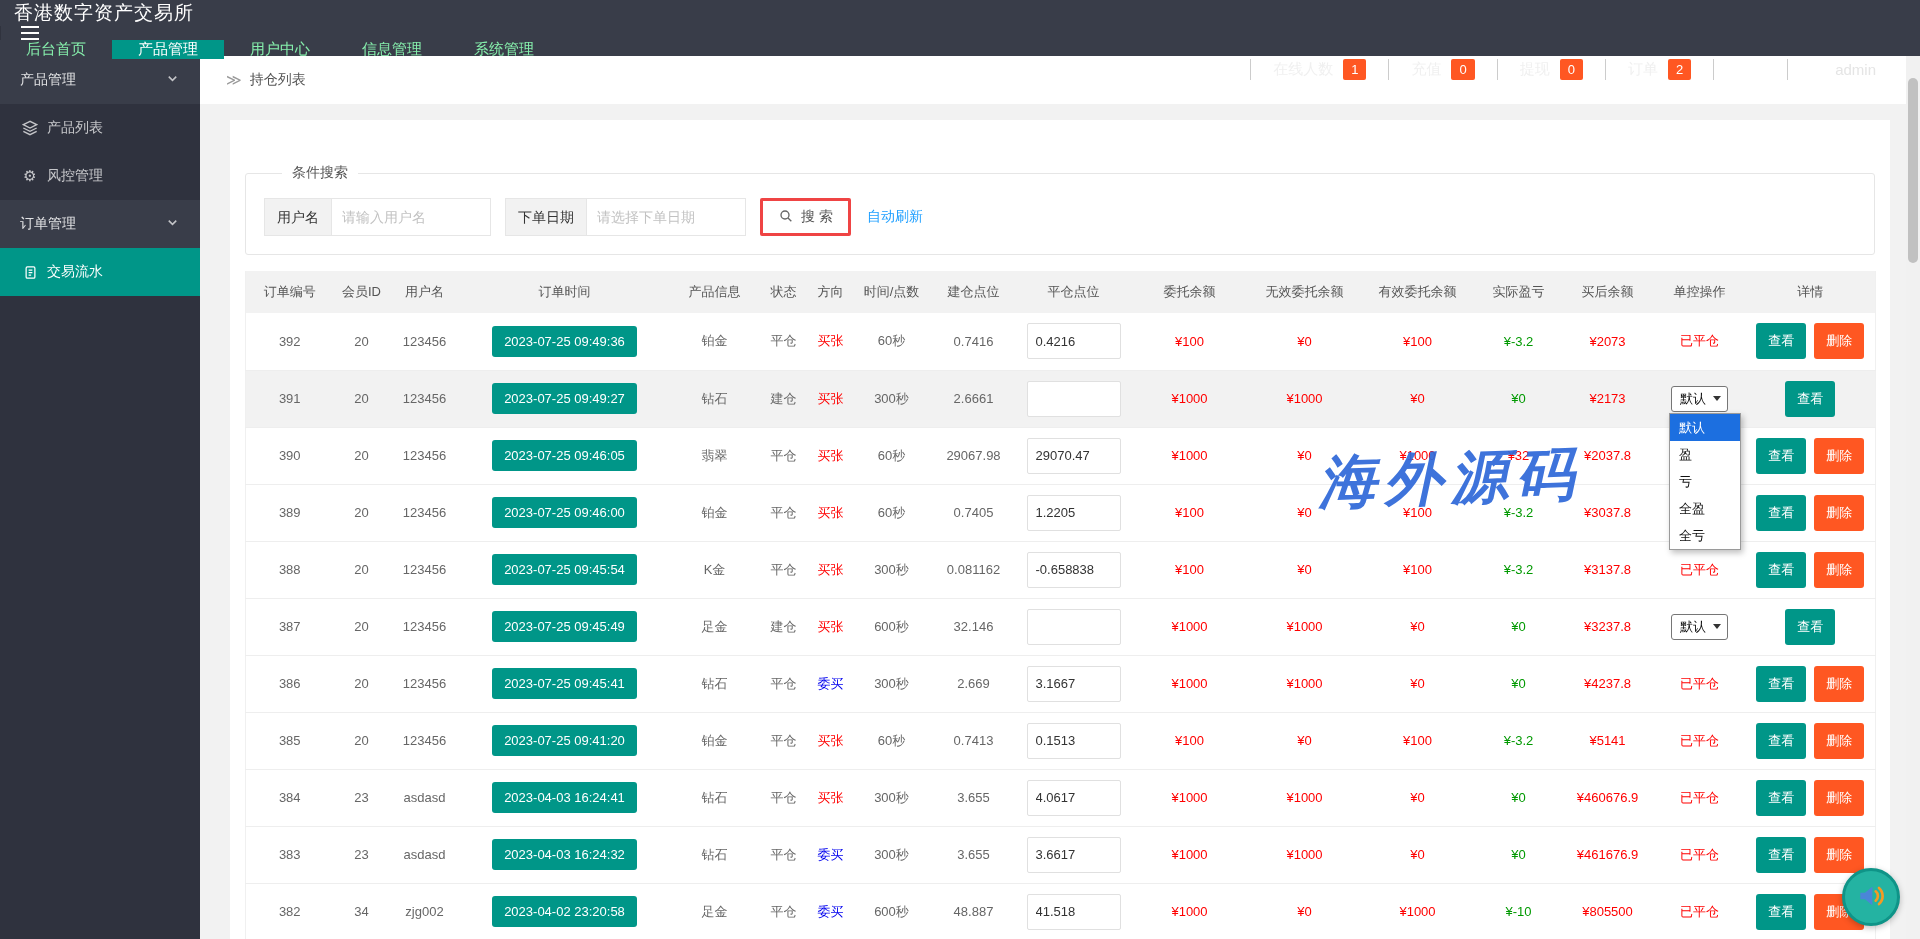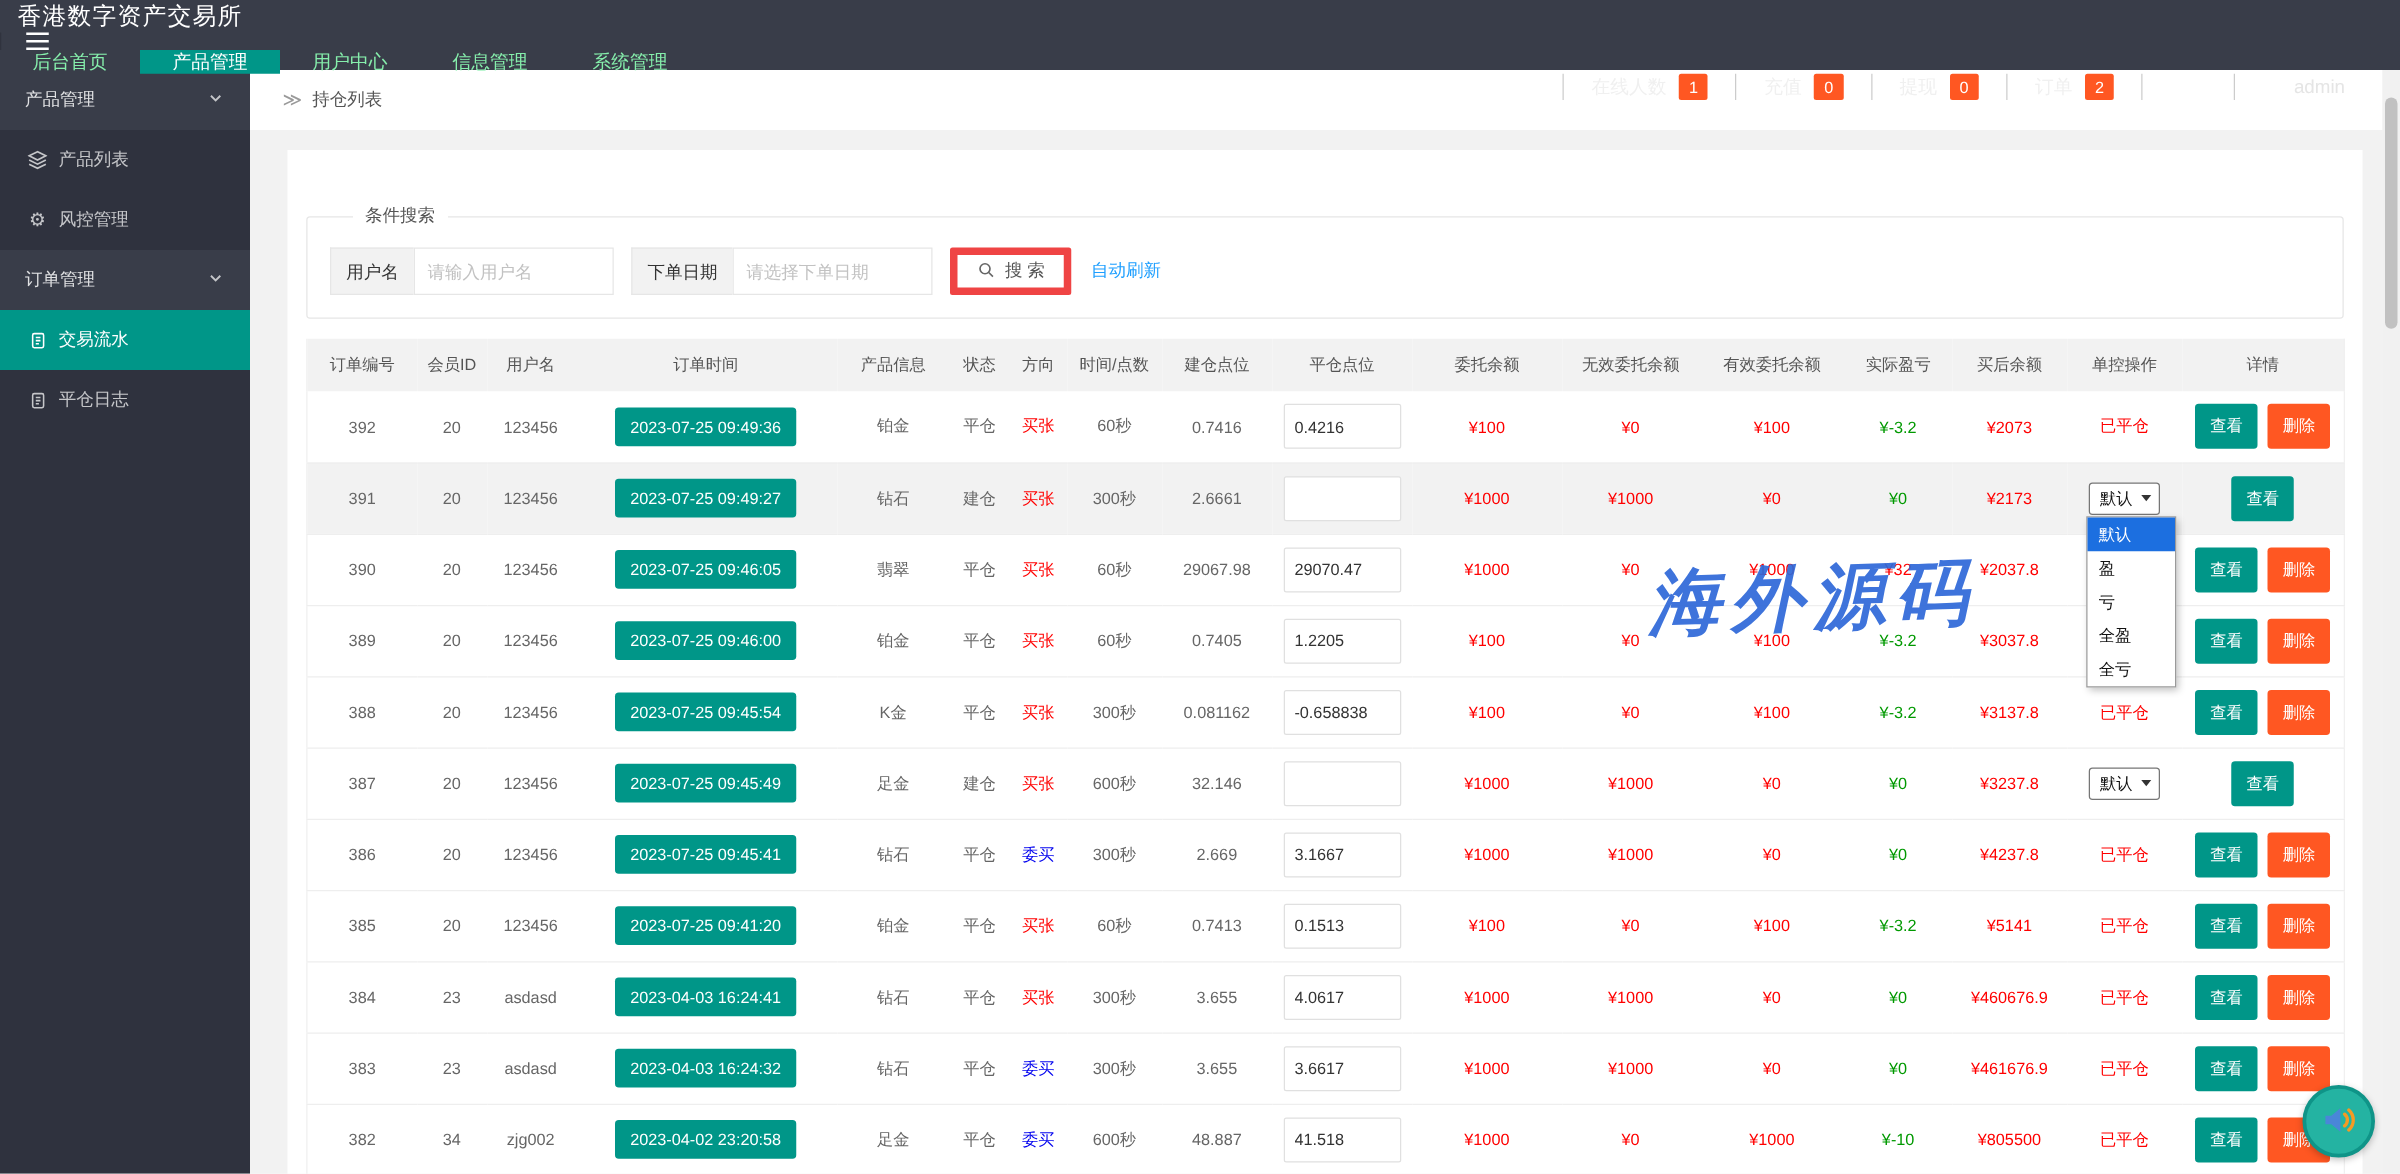--- a/index.html
+++ b/index.html
@@ -37,21 +37,21 @@
   .content { position:absolute; top:104px; left:200px; width:1706px; height:835px; background:#f2f2f2; }
   .card { position:absolute; top:16px; left:30px; width:1660px; height:900px; background:#fff; padding:14px 15px; }
 
   fieldset.search-set { border:1px solid #e6e6e6; border-radius:3px; margin-top:30px; padding:10px 18px 18px; }
   fieldset.search-set legend { font-size:14px; color:#555; padding:0 10px; margin-left:18px; }
   .form-row { display:flex; align-items:center; margin-top:6px; }
   .input-group { display:flex; margin-right:14px; }
   .addon { background:#f2f2f2; border:1px solid #e6e6e6; border-right:none; padding:0 12px; height:38px; line-height:36px; font-size:14px; color:#333; white-space:nowrap; }
   .input-group input { width:160px; height:38px; border:1px solid #e6e6e6; padding:0 10px; font-size:14px; color:#a16207; outline:none; }
   .input-group input::placeholder { color:#c2c2c2; }
-  .search-btn { display:flex; align-items:center; gap:7px; height:38px; padding:0 15px; background:#fff; border:6px solid #ef4444; border-radius:2px; font-size:14px; color:#555; cursor:pointer; margin-right:16px; }
+  .search-btn { display:flex; align-items:center; gap:7px; height:38px; padding:0 15px; background:#fff; border:3px solid #ef4444; border-radius:2px; font-size:14px; color:#555; cursor:pointer; margin-right:16px; }
   .auto-refresh { color:#1E9FFF; font-size:14px; cursor:pointer; text-decoration:none; }
 
   
   table.data-table { width:1630px; margin-top:16px; border-collapse:collapse; table-layout:fixed; font-size:13px; color:#666; border-left:1px solid #f0f0f0; border-right:1px solid #f0f0f0; }
   .data-table thead th { background:#f2f2f2; height:42px; font-weight:normal; color:#555; font-size:13px; text-align:center; }
   .data-table tbody td { height:57px; border-bottom:1px solid #eee; text-align:center; vertical-align:middle; }
   .data-table tbody tr.hl { background:#f2f2f2; }
   .date-btn { display:inline-block; background:#009688; color:#fff; padding:8px 12px; border-radius:3px; font-size:13px; white-space:nowrap; }
   .pt-input { width:94px; height:36px; border:1px solid #e0e0e0; border-radius:2px; padding:0 8px; font-size:13px; color:#333; outline:none; background:#fff; }
   .c-red { color:#ff0000; }
@@ -168,29 +168,20 @@
     </span>
   </div>
   <div class="side-item active">
     <span class="side-icon">
       <svg viewBox="0 0 24 24" width="15" height="15" fill="none" stroke="currentColor" stroke-width="2">
           <rect x="5" y="3" width="14" height="18" rx="2"></rect>
           <path d="M9 8h6M9 12h6M9 16h4"></path>
         </svg>
     </span>
     <span>交易流水</span>
-  </div>
-  <div class="side-item">
-    <span class="side-icon">
-      <svg viewBox="0 0 24 24" width="15" height="15" fill="none" stroke="currentColor" stroke-width="2">
-          <rect x="5" y="3" width="14" height="18" rx="2"></rect>
-          <path d="M9 8h6M9 12h6M9 16h4"></path>
-        </svg>
-    </span>
-    <span>平仓日志</span>
   </div>
 </div>
 
 <div class="crumb-bar">
   <span class="crumb-prefix">≫</span>
   <span class="crumb-text">持仓列表</span>
 </div>
 
 <div class="content">
   <div class="card">

